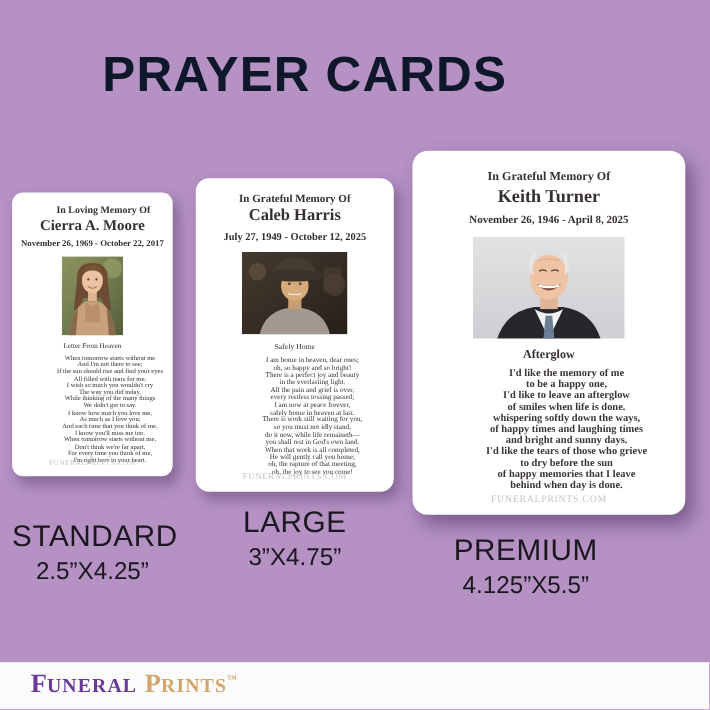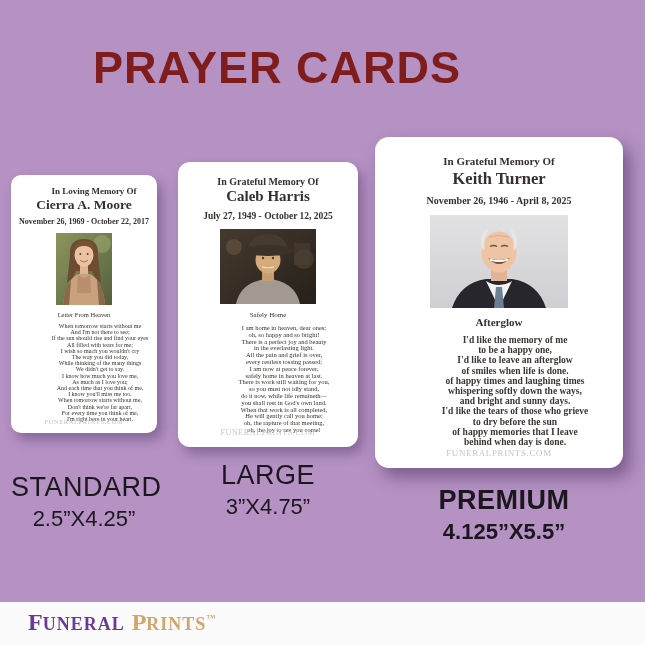--- a/index.html
+++ b/index.html
@@ -6,21 +6,21 @@
   body {
     width:645px; height:645px; position:relative; overflow:hidden;
     background:#b591c4;
     font-family:"Liberation Sans", sans-serif;
   }
   .stage { position:absolute; inset:0; }
 
   .page-title {
     position:absolute; top:42px; left:0; width:554px;
     text-align:center; font-size:45px; font-weight:600; letter-spacing:1px;
-    color:#7f1d1d;
+    color:#0f172a;
   }
 
   
   .card {
     position:absolute; background:#ffffff; text-align:center;
     font-family:"Liberation Serif", serif; color:#35302d;
     box-shadow:5px 7px 12px rgba(74,46,94,0.42);
   }
   .card .memory { font-weight:bold; }
   .card .name   { font-weight:bold; }
@@ -60,21 +60,21 @@
   .premium .poem-title { font-size:11px; font-weight:bold; margin-top:8px; }
   .premium .poem       { font-size:9.5px; line-height:10.2px; margin-top:7px; font-weight:bold; color:#3a3532; }
   .premium .watermark  { bottom:10px; font-size:9px; }
 
   
   .size-label { position:absolute; text-align:center; color:#1b171e; }
   .size-label .tier { font-size:27px; letter-spacing:0.5px; }
   .size-label .dims { font-size:22px; margin-top:3px; }
   #label-standard { left:11px;  width:146px; top:472px; }
   #label-large    { left:178px; width:180px; top:460px; }
-  #label-premium  { left:380px; width:248px; top:485px;font-weight:bold; }
+  #label-premium  { left:354px; width:248px; top:485px; }
 
   
   .footer {
     position:absolute; left:0; top:602px; width:645px; height:43px;
     background:#fbfbfc;
   }
   .brand-logo {
     position:absolute; left:28px; top:7px;
     font-family:"Liberation Serif", serif; font-weight:bold; white-space:nowrap;
   }
@@ -219,22 +219,22 @@
         <path d="M58 43 Q69 55 80 43 Q69 47 58 43 Z" fill="#7e4a3c"></path>
         <path d="M59.5 43.4 Q69 46.8 78.5 43.4 L78 45.6 Q69 48.6 60 45.6 Z" fill="#ffffff"></path>
       </svg>
     </span>
     <div class="poem-title">Afterglow</div>
     <div class="poem">
         <div>I'd like the memory of me</div>
         <div>to be a happy one,</div>
         <div>I'd like to leave an afterglow</div>
         <div>of smiles when life is done.</div>
+        <div>whispering softly down the ways,</div>
         <div>of happy times and laughing times</div>
-        <div>whispering softly down the ways,</div>
         <div>and bright and sunny days.</div>
         <div>I'd like the tears of those who grieve</div>
         <div>to dry before the sun</div>
         <div>of happy memories that I leave</div>
         <div>behind when day is done.</div>
       </div>
     <div class="watermark">FUNERALPRINTS.COM</div>
   </div>
 
   <div class="size-label" id="label-standard">

